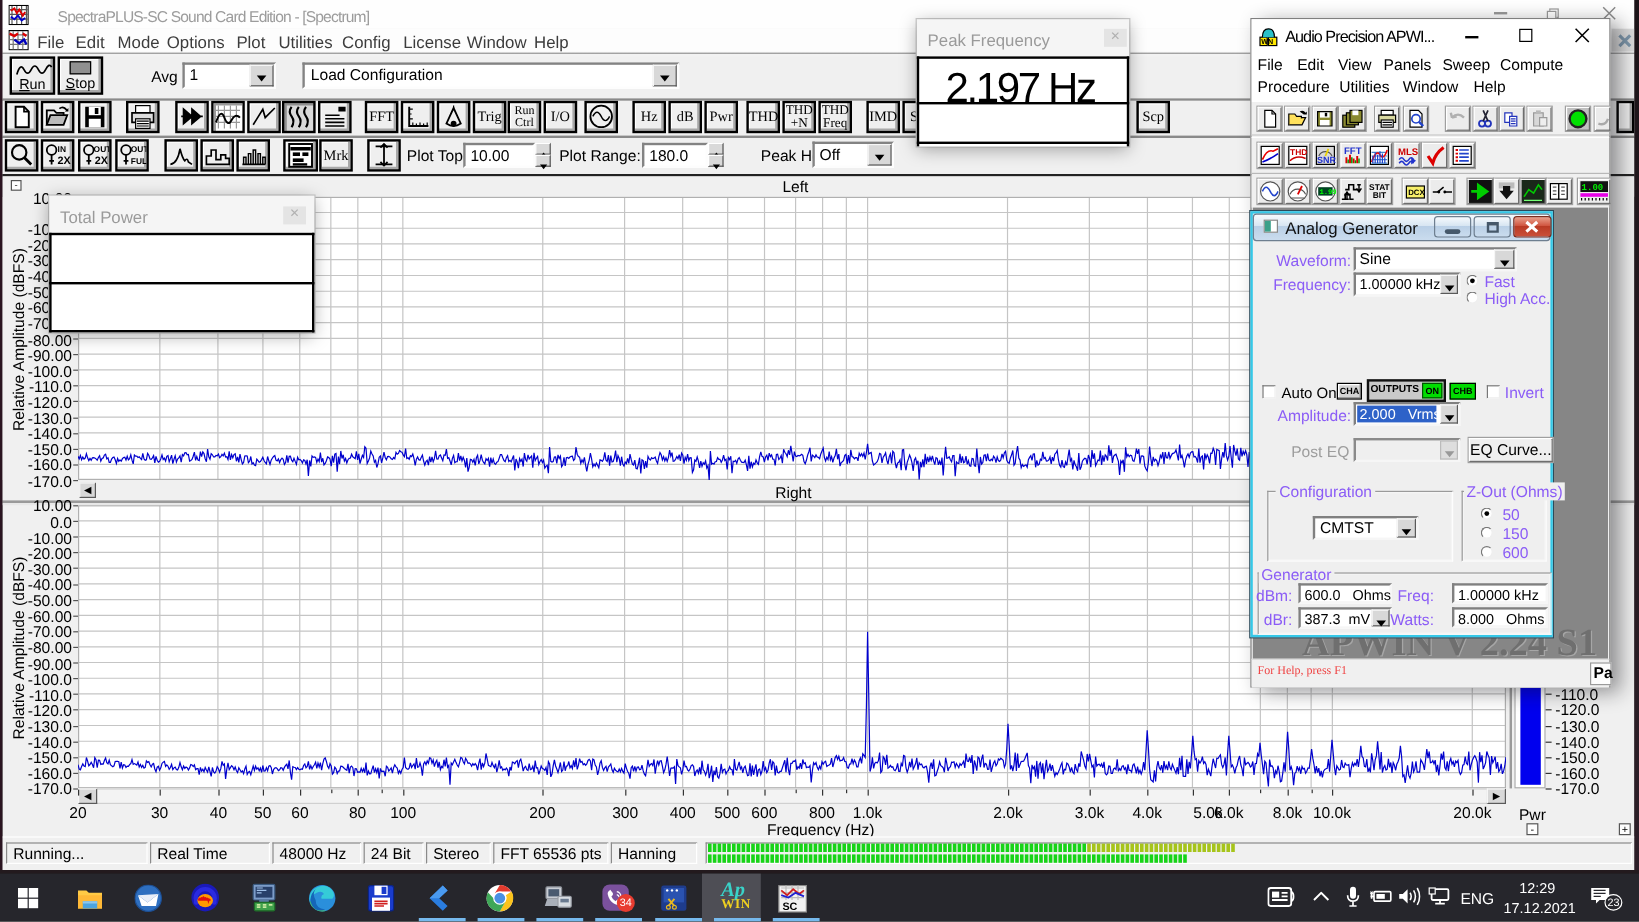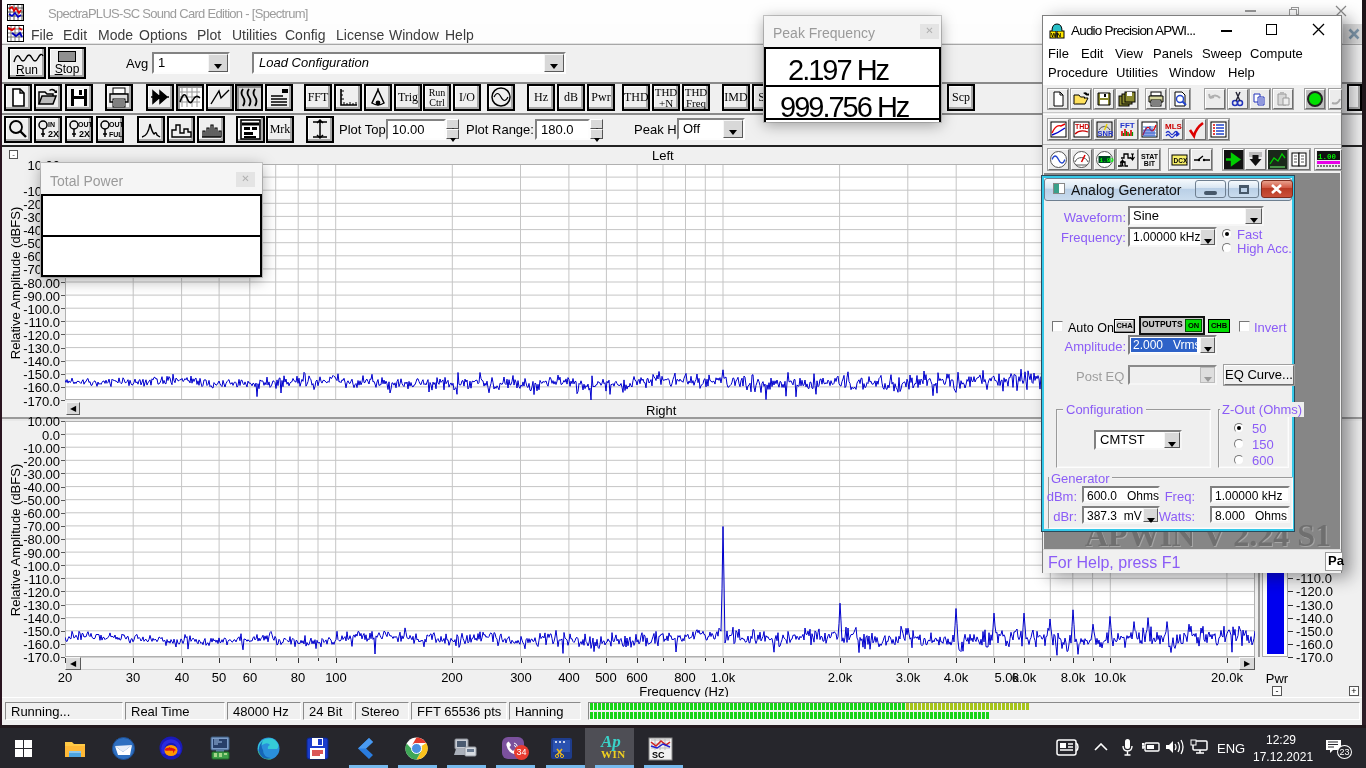--- a/index.html
+++ b/index.html
@@ -72,21 +72,21 @@
 <div class="ab btn3d" style="left:48px;top:47px;width:38px;height:32px;">
  <div style="width:18px;height:11px;background:#909090;border:1px solid #000;margin:2px auto 0;"></div>
  <div style="font-size:12px;text-align:center;margin-top:0px;"><u>S</u>top</div>
 </div>
 <div class="ab" style="left:126px;top:56px;font-size:13px;color:#000;">Avg</div>
 <div class="ab sunk" style="left:152px;top:52px;width:78px;height:22px;">
  <div style="font-size:13px;padding:1px 0 0 4px;">1</div>
  <div class="cbtn" style="position:absolute;right:0;top:0;width:20px;height:18px;"><span class="arr" style="margin-top:6px;"></span></div>
 </div>
 <div class="ab sunk" style="left:252px;top:52px;width:314px;height:22px;">
- <div style="font-size:13px;padding:1px 0 0 5px;font-style:italic;">Load Configuration</div>
+ <div style="font-size:13px;padding:1px 0 0 5px;">Load Configuration</div>
  <div class="cbtn" style="position:absolute;right:0;top:0;width:20px;height:18px;"><span class="arr" style="margin-top:6px;"></span></div>
 </div>
 <div class="ab" style="left:2px;top:82px;width:1360px;height:2px;background:#8a8a8a;"></div>
 
 <div class="ab" style="left:2px;top:84px;width:1360px;height:30px;background:#f0f0f0;"></div>
 <div class="ab btn3d" style="left:4px;top:84px;width:28px;height:27px;">
     <svg width="24" height="23" style="margin:0 auto;">
       <path d="M7 3 h7 l4 4 v13 h-11 z" fill="#fff" stroke="#000" stroke-width="1.6"></path>
       <path d="M14 3 v4 h4" fill="none" stroke="#000" stroke-width="1.4"></path>
     </svg>
@@ -678,22 +678,21 @@
       <div style="position:absolute;left:-2px;top:41px;width:221px;height:40px;border-bottom:2px solid #000;"></div>
   </div>
 </div>
 
 <div class="ab" style="left:764px;top:16px;width:177px;height:106px;background:#f5f5f5;box-shadow:0 3px 14px rgba(0,0,0,0.35),0 0 0 1px #cccccc;">
   <div style="position:absolute;left:9px;top:9px;font-size:14px;color:#9a9a9a;">Peak Frequency</div>
   <div style="position:absolute;right:2px;top:8px;width:19px;height:15px;background:#e4e4e4;color:#b0b0b0;font-size:10px;text-align:center;line-height:14px;">✕</div>
   <div style="position:absolute;left:0;top:31px;width:177px;height:75px;background:#fff;border:2px solid #000;border-bottom:none;">
     <div style="position:absolute;left:-2px;top:0;width:177px;height:38px;border-bottom:2px solid #000;"></div>
       <div style="position:absolute;left:-2px;top:38px;width:177px;height:33px;border-bottom:2px solid #000;"></div>
-    <div style="position:absolute;left:22px;top:5px;font-size:29px;letter-spacing:-2px;color:#000;">2.197 Hz</div>
-    <div style="position:absolute;left:14px;top:42px;font-size:29px;letter-spacing:-2px;color:#000;">999.756 Hz</div>
+    <div style="position:absolute;left:22px;top:5px;font-size:35px;letter-spacing:-2px;color:#000;">2.197 Hz</div>
   </div>
 </div>
 
 <style>
 .sk1{background:#fff;border:2px solid;border-color:#808080 #f6f6f6 #f6f6f6 #808080;}
 .aw{font-size:13px;color:#000;}
 .awbtn{background:#ececec;border:1px solid;border-color:#fff #6e6e6e #6e6e6e #fff;box-shadow:0 0 0 1px #9f9f9f;}
 .ttlb{border-radius:3px;border:1px solid #6e7f90;background:linear-gradient(#f6fafd,#d7e5f2 45%,#b9cfe6 46%,#cadcee);}
 .gen{font-size:13px;color:#8b5cf6;}
 .glab{text-align:right;}
@@ -947,21 +946,21 @@
       <rect x="1" y="11" width="23" height="3" fill="#e800e8"></rect>
       <path d="M2 17 v-2 m3 2 v-2 m3 2 v-2 m3 2 v-2 m3 2 v-2 m3 2 v-2 m3 2 v-2 m3 2 v-2" stroke="#000"></path>
     </svg>
   </div>
 
 <div class="ab" style="left:1044px;top:173px;width:296px;height:376px;background:#868686;overflow:hidden;">
  <div style="position:absolute;left:41px;top:344px;font-family:'Liberation Serif',serif;font-size:32px;font-weight:bold;color:#6f6f6f;text-shadow:1px 1px 0 #a6a6a6;letter-spacing:0px;white-space:nowrap;">APWIN V 2.24 S1</div>
 </div>
 
 <div class="ab" style="left:1043px;top:549px;width:298px;height:24px;background:#f0f0f0;border-top:1px solid #dcdcdc;"></div>
-<div class="ab" style="left:1048px;top:554px;font-size:16px;color:#8b5cf6;">For Help, press F1</div>
+<div class="ab" style="left:1048px;top:554px;font-size:10px;color:#ef4444;font-family:Liberation Serif, serif;">For Help, press F1</div>
 <div class="ab" style="left:1325px;top:552px;width:18px;height:19px;background:#fdfdfd;border:1px solid #9a9a9a;font-size:13px;font-weight:bold;padding-left:2px;">Pa</div>
 
 <div class="ab" style="left:1042px;top:176px;width:252px;height:355px;background:#efefef;border:2px solid #35c8e8;box-shadow:0 0 0 1px #2b4a5a;"></div>
 <div class="ab ttlb" style="left:1044px;top:178px;width:248px;height:23px;"></div>
 <div class="ab" style="left:1053px;top:183px;width:12px;height:11px;background:#fff;border:1px solid #888;">
     <div style="width:5px;height:9px;background:#3aa08a;"></div>
   </div>
 <div class="ab" style="left:1071px;top:182px;font-size:14px;color:#111;">Analog Generator</div>
 <div class="ab ttlb" style="left:1195px;top:180px;width:31px;height:18px;">
     <div style="position:absolute;left:8px;top:10px;width:13px;height:4px;background:#46586a;border-radius:2px;"></div>

